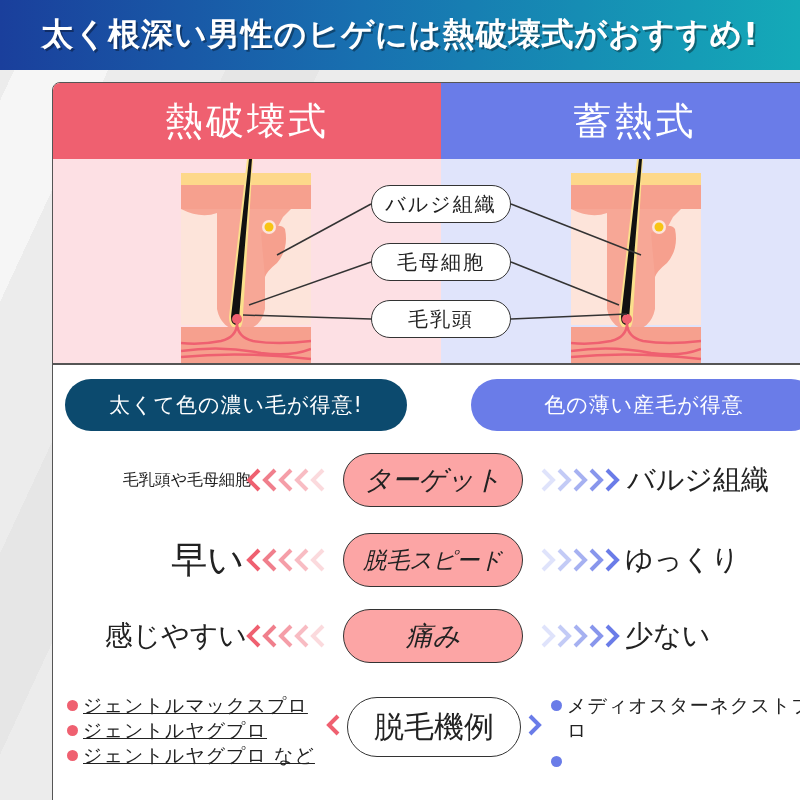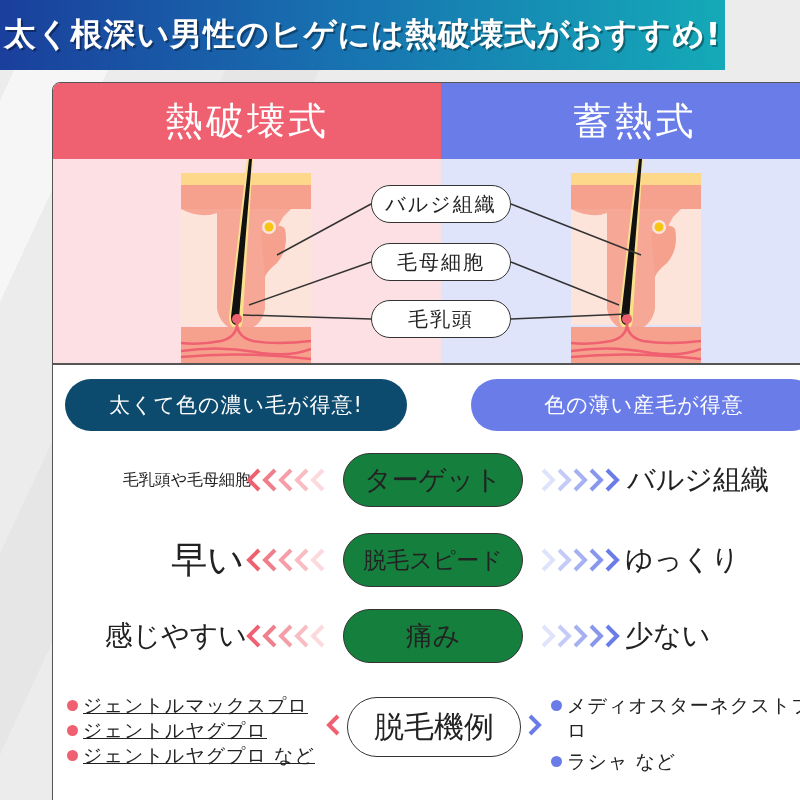--- a/index.html
+++ b/index.html
@@ -12,21 +12,21 @@
   }
   .bg-stripes {
     position: absolute; inset: 0;
     background:
       linear-gradient(115deg, transparent 0 4%, #f6f6f6 4% 12%, transparent 12% 100%),
       linear-gradient(115deg, transparent 0 22%, #e6e6e6 22% 30%, transparent 30% 100%),
       linear-gradient(295deg, transparent 0 6%, #f8f8f8 6% 16%, transparent 16% 100%),
       #ececec;
   }
   .header {
-    position: absolute; left: 0; top: 0; width: 725px; height: 70px;
+    position: absolute; left: 0; top: 0; width: 800px; height: 70px;
     background: linear-gradient(90deg, #1a3f9c 0%, #1870b0 45%, #14aab8 100%);
     display: flex; align-items: center; justify-content: center;
   }
   .header-title {
     color: #fff; font-size: 32px; font-weight: bold; letter-spacing: 1px;
     text-shadow: 2px 2px 0 rgba(0,0,0,0.35);
     white-space: nowrap;
   }
   .card {
     position: absolute; left: 20px; top: 82px; width: 776px; height: 732px;
@@ -56,23 +56,23 @@
   .badge {
     position: absolute; top: 296px; height: 52px; border-radius: 26px;
     color: #fff; font-size: 21px;
     display: flex; align-items: center; justify-content: center; letter-spacing: 1px;
   }
   .badge.left { left: 12px; width: 342px; background: #0c4a6e; }
   .badge.right { left: 418px; width: 346px; background: #6a7ce8; }
   .row { position: absolute; left: 0; width: 776px; height: 56px; }
   .row .center-pill {
     position: absolute; left: 290px; width: 180px; height: 54px; top: 0;
-    border: 1.8px solid #333; border-radius: 27px; background: #15803d;
-    display: flex; align-items: center; justify-content: center;
-    font-size: 27px; color: #222;
+    border: 1.8px solid #333; border-radius: 27px; background: #fca5a5;
+    display: flex; align-items: center; justify-content: center;
+    font-size: 27px; color: #222; font-style: italic;
   }
   .row .left-text {
     position: absolute; right: 585px; top: 0; height: 54px;
     display: flex; align-items: center; white-space: nowrap; color: #222;
   }
   .row .right-text {
     position: absolute; left: 572px; top: 0; height: 54px;
     display: flex; align-items: center; white-space: nowrap; color: #222;
   }
   .chev-left { position: absolute; left: 192px; top: 14px; }
@@ -239,17 +239,16 @@
     <svg class="ex-chev" style="left:474px" width="16" height="24">
       <path d="M3 3 L12 12 L3 21" stroke="#6a7ce8" stroke-width="4" fill="none"></path>
     </svg>
     <ul class="ex-list right">
       <li>
           <span class="dot blue"></span>
           <span>メディオスターネクストプロ</span>
         </li>
       <li style="margin-top:6px">
           <span class="dot blue"></span>
-          <span>ラシャ など</span>
         </li>
     </ul>
   </div>
 </div>
 
 </body></html>

